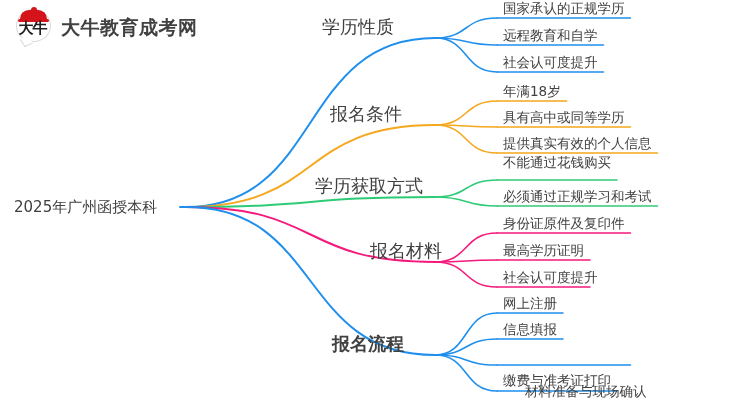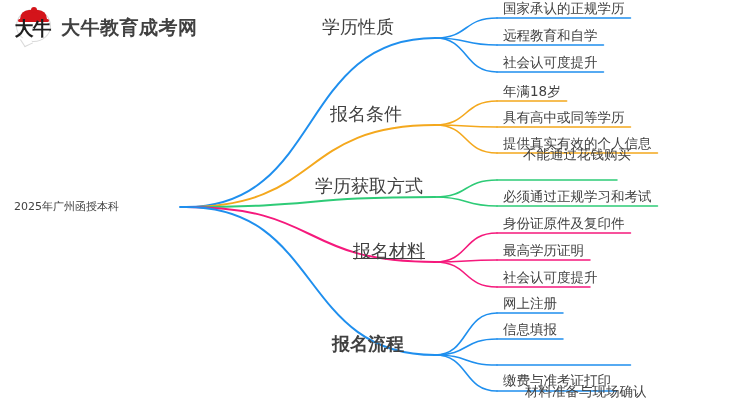--- a/index.html
+++ b/index.html
@@ -81,21 +81,21 @@
     height: 3px;
     border-radius: 2px;
     background: #d4141a;
   }
   #logo-mark .mark-text {
     position: absolute;
     left: 0;
     top: 13px;
     width: 37px;
     text-align: center;
-    font-size: 19px;
+    font-size: 15px;
     font-weight: 700;
     line-height: 18px;
     letter-spacing: -1px;
     color: #1f1f1f;
     font-family: "DejaVu Sans", "Liberation Sans", sans-serif;
   }
   #logo-text { display: flex; flex-direction: column; justify-content: center; }
   #logo-title {
     font-size: 19px;
     font-weight: 700;
@@ -125,21 +125,21 @@
     z-index: 1;
   }
   .node-label {
     position: absolute;
     z-index: 3;
     white-space: nowrap;
     color: #404040;
     font-family: "DejaVu Sans", "Liberation Sans", sans-serif;
   }
   #root-label {
-    font-size: 11px;
+    font-size: 15px;
     line-height: 18px;
     left: 14px;
     top: 198px;
   }
   .branch-label {
     font-size: 18px;
     line-height: 17px;
   }
   .leaf-label {
     font-size: 13.5px;
@@ -205,25 +205,25 @@
 <div id="root-label" class="node-label">2025年广州函授本科</div>
 <div id="nodes">
     <div class="node-label leaf-label" style="left: 503px; top: 0px;">国家承认的正规学历</div>
     <div class="node-label leaf-label" style="left: 503px; top: 27px;">远程教育和自学</div>
     <div class="node-label leaf-label" style="left: 503px; top: 54px;">社会认可度提升</div>
     <div class="node-label branch-label" style="left: 322px; top: 18px;">学历性质</div>
     <div class="node-label leaf-label" style="left: 503px; top: 83px;">年满18岁</div>
     <div class="node-label leaf-label" style="left: 503px; top: 109px;">具有高中或同等学历</div>
     <div class="node-label leaf-label" style="left: 503px; top: 135px;">提供真实有效的个人信息</div>
     <div class="node-label branch-label" style="left: 330px; top: 105px;">报名条件</div>
-    <div class="node-label leaf-label" style="left: 503px; top: 146px; margin-left: 20px;">不能通过花钱购买</div>
+    <div class="node-label leaf-label" style="left: 503px; top: 154px;">不能通过花钱购买</div>
     <div class="node-label leaf-label" style="left: 503px; top: 188px;">必须通过正规学习和考试</div>
     <div class="node-label branch-label" style="left: 315px; top: 177px;">学历获取方式</div>
     <div class="node-label leaf-label" style="left: 503px; top: 215px;">身份证原件及复印件</div>
     <div class="node-label leaf-label" style="left: 503px; top: 242px;">最高学历证明</div>
     <div class="node-label leaf-label" style="left: 503px; top: 269px;">社会认可度提升</div>
-    <div class="node-label branch-label" style="left: 353px; top: 242px; text-decoration: underline;">报名材料</div>
+    <div class="node-label branch-label" style="left: 370px; top: 242px;">报名材料</div>
     <div class="node-label leaf-label" style="left: 503px; top: 295px;">网上注册</div>
     <div class="node-label leaf-label" style="left: 503px; top: 321px;">信息填报</div>
     <div class="node-label leaf-label" style="left: 525px; top: 347px; margin-top: 36px;">材料准备与现场确认</div>
     <div class="node-label leaf-label" style="left: 503px; top: 372px;">缴费与准考证打印</div>
     <div class="node-label branch-label" style="left: 332px; top: 335px; font-weight: bold;">报名流程</div>
   </div>
 
 </body></html>

